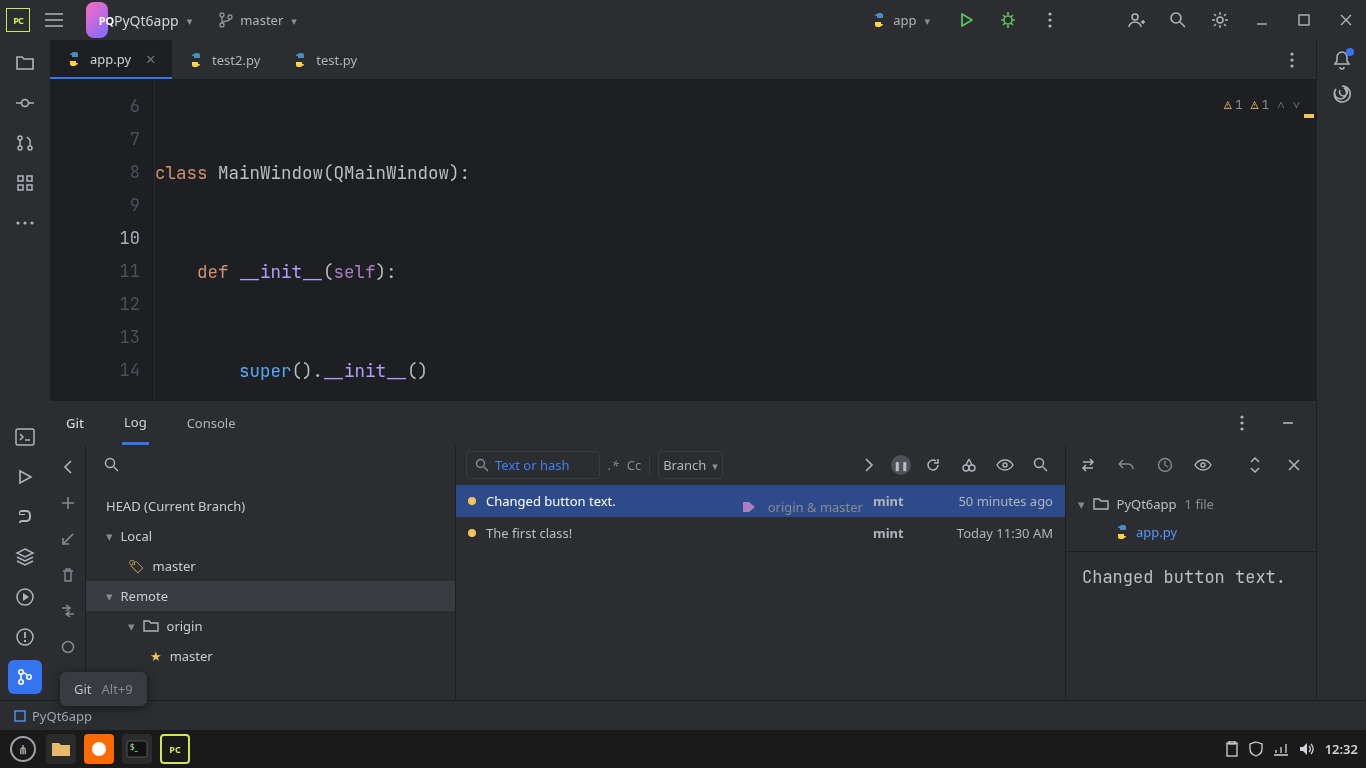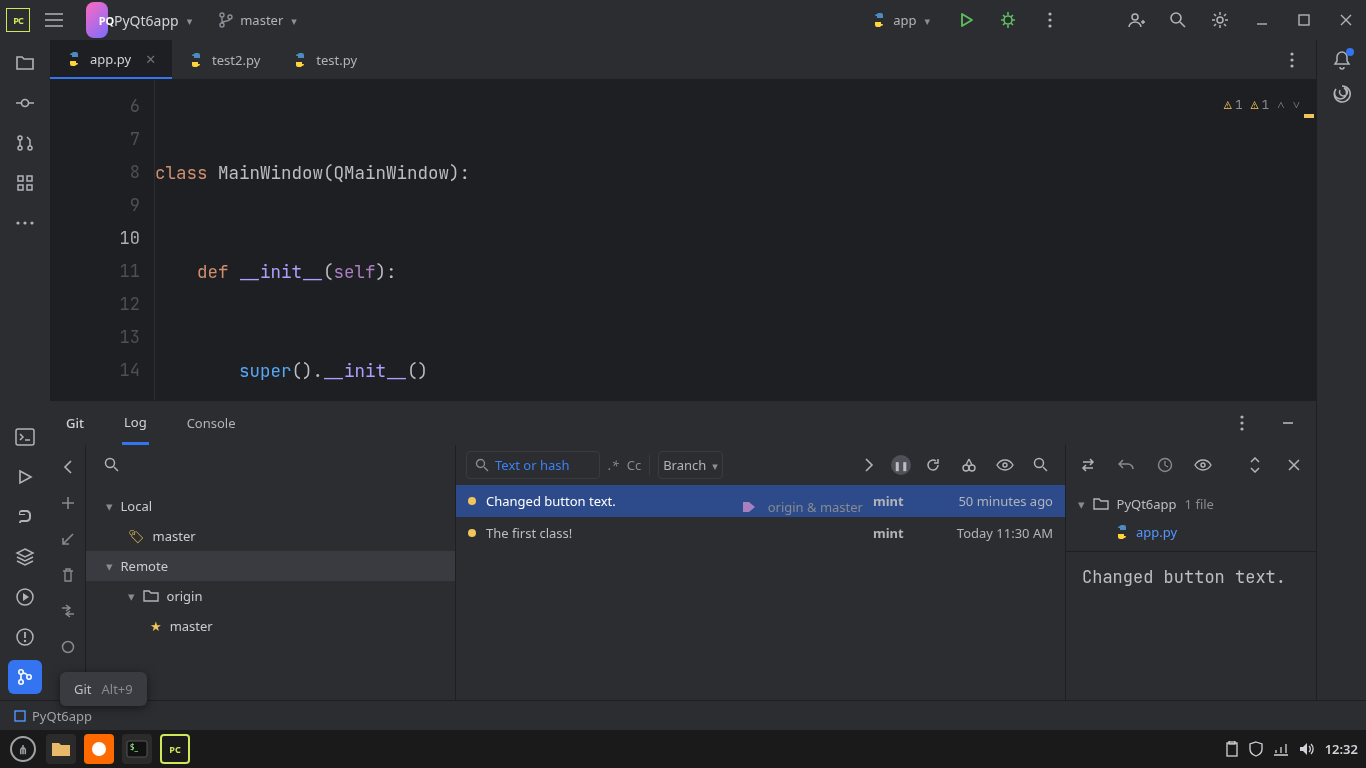--- a/index.html
+++ b/index.html
@@ -401,20 +401,23 @@
             <div class="bp-top">
               <div class="icon-btn">
                   <svg width="16" height="16">
                     <circle cx="6" cy="6" r="4.5" fill="none" stroke="#b0b4ba" stroke-width="1.5"></circle>
                     <path stroke="#b0b4ba" stroke-width="1.5" d="M10 10l4 4"></path>
                   </svg>
                 </div>
             </div>
             <div class="bp-tree">
               <div class="tree-row">
+                  <span>HEAD (Current Branch)</span>
+                </div>
+              <div class="tree-row">
                   <span class="muted">▾</span>
                   <span>Local</span>
                 </div>
               <div class="tree-row indent1">
                   <span class="tag-ic">🏷</span>
                   <span>master</span>
                 </div>
               <div class="tree-row sel">
                   <span class="muted">▾</span>
                   <span>Remote</span>

